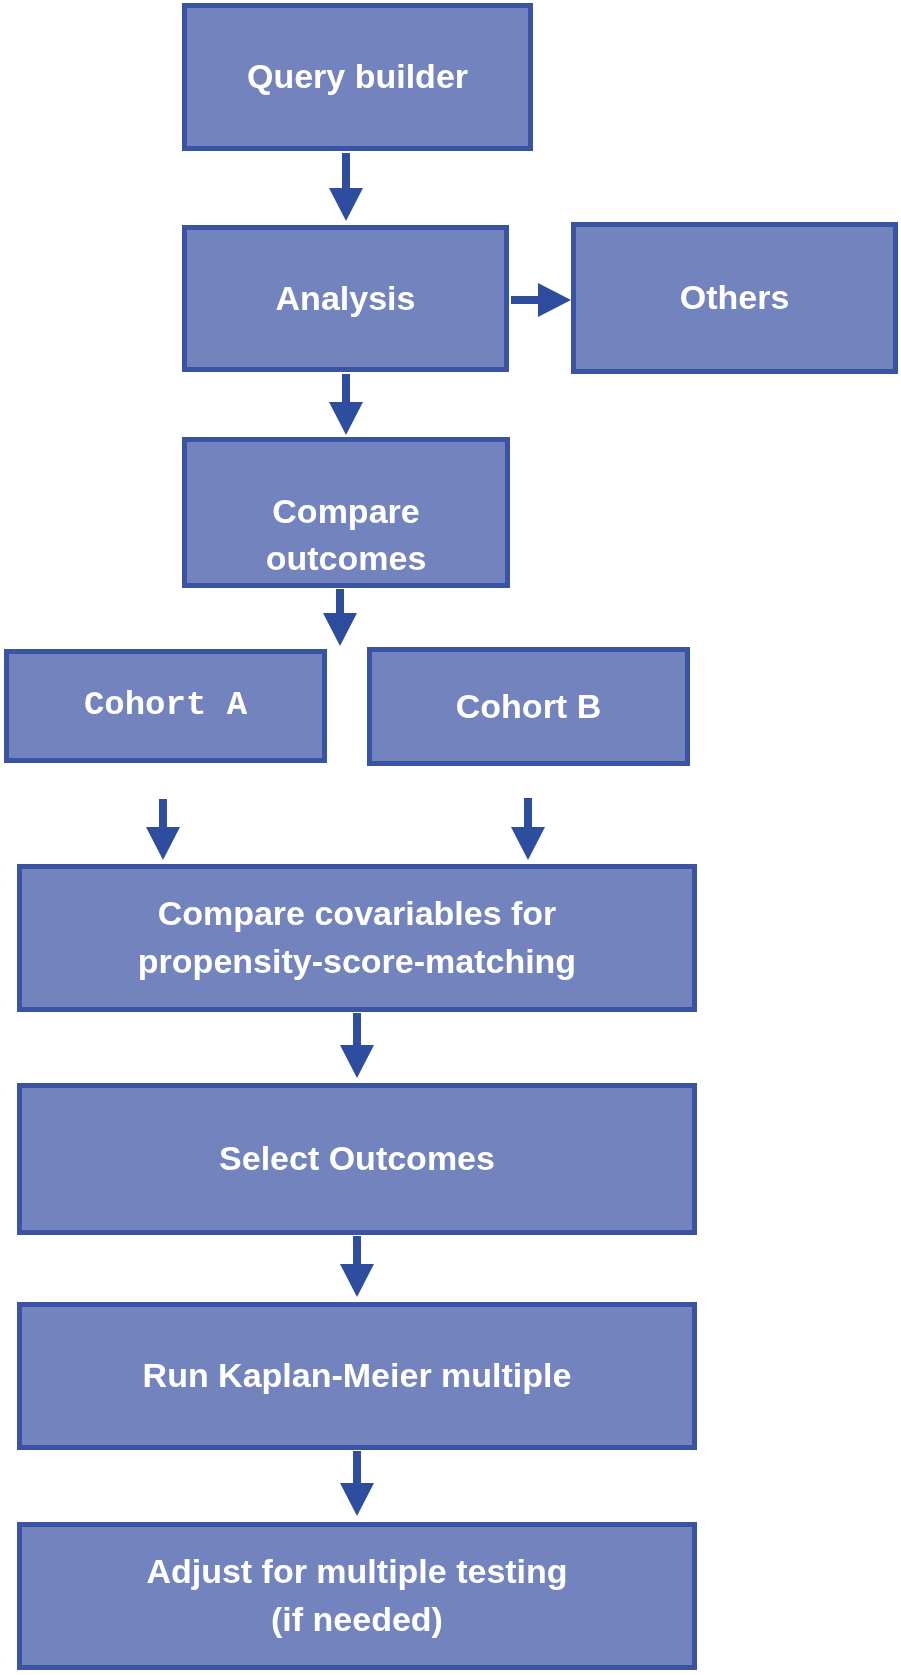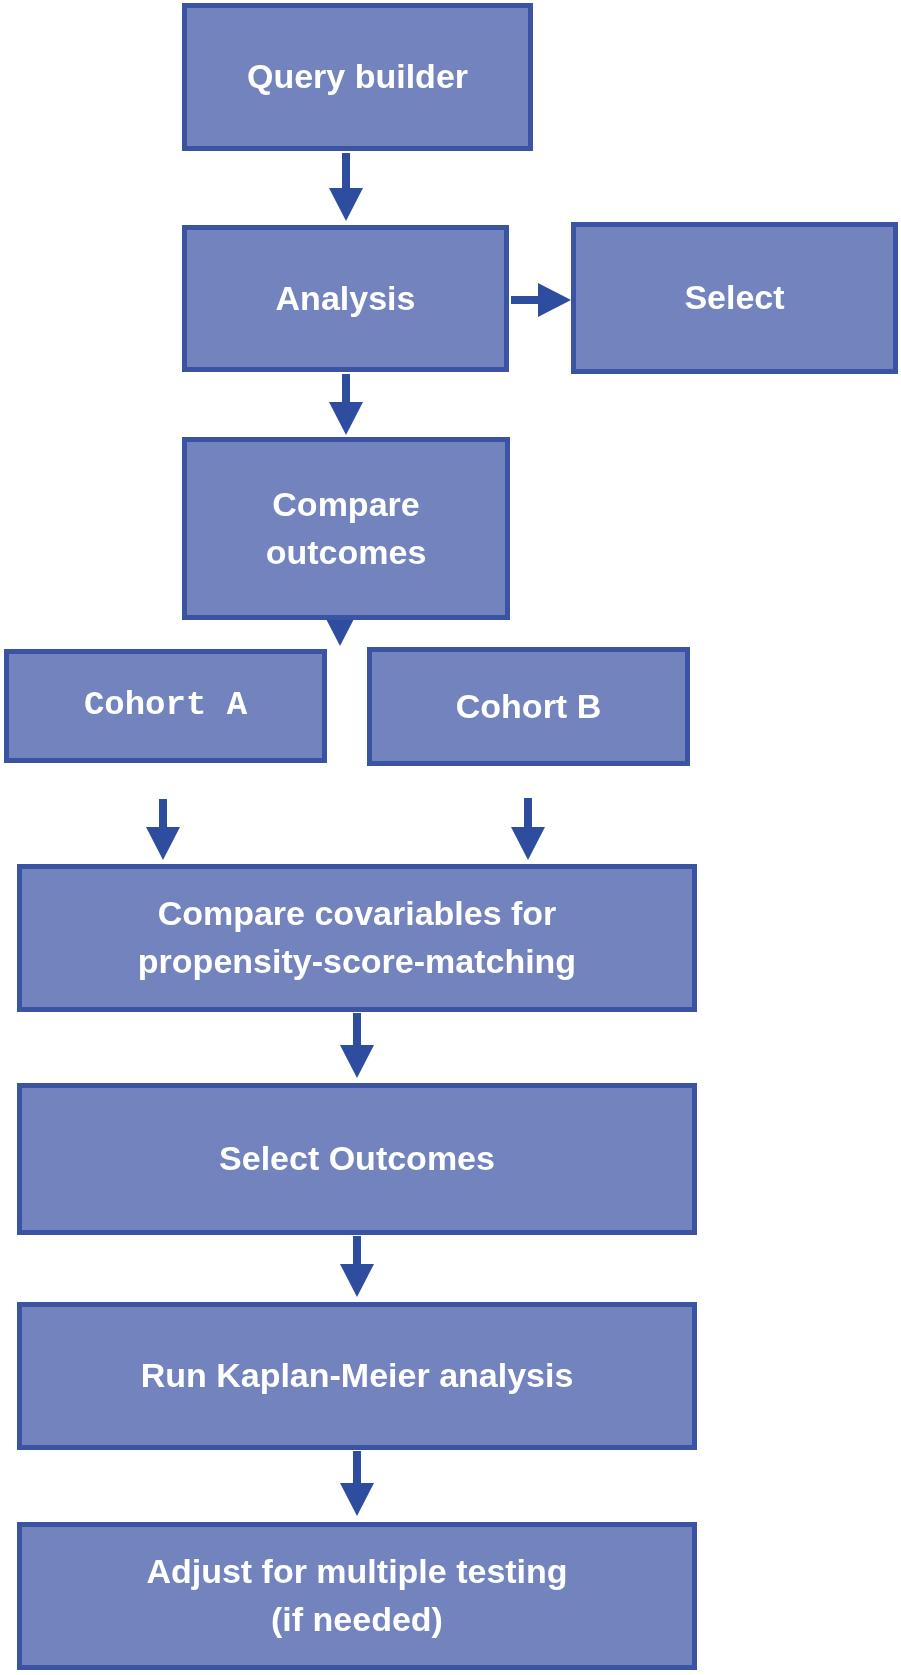--- a/index.html
+++ b/index.html
@@ -30,21 +30,21 @@
     font-size: 34px;
     line-height: 1.4;
     text-align: center;
     white-space: pre-line;
     padding: 0 10px;
   }
   
   #n-query-builder      { left: 182px; top: 3px;    width: 351px; height: 148px; }
   #n-analysis           { left: 182px; top: 225px;  width: 327px; height: 147px; }
   #n-others             { left: 571px; top: 222px;  width: 327px; height: 152px; }
-  #n-compare-outcomes   { left: 182px; top: 437px;  width: 328px; height: 183px; }
+  #n-compare-outcomes   { left: 182px; top: 437px;  width: 328px; height: 151px; align-items: flex-end; }
   #n-cohort-a           { left: 4px;   top: 649px;  width: 323px; height: 114px; font-family: Liberation Mono, monospace; }
   #n-cohort-b           { left: 367px; top: 647px;  width: 323px; height: 119px; }
   #n-select-covariables { left: 17px;  top: 864px;  width: 680px; height: 148px; }
   #n-select-outcomes    { left: 17px;  top: 1083px; width: 680px; height: 152px; }
   #n-run-kaplan-meier   { left: 17px;  top: 1302px; width: 680px; height: 148px; }
   #n-adjust-testing     { left: 17px;  top: 1522px; width: 680px; height: 148px; align-items: center; }
 
   .arrows {
     position: absolute;
     left: 0;
@@ -107,21 +107,21 @@
 
   <div class="node" id="n-query-builder">
     <span class="label">Query builder</span>
   </div>
 
   <div class="node" id="n-analysis">
     <span class="label">Analysis</span>
   </div>
 
   <div class="node" id="n-others">
-    <span class="label">Select</span>
+    <span class="label">Others</span>
   </div>
 
   <div class="node" id="n-compare-outcomes">
     <span class="label">Compare
 outcomes</span>
   </div>
 
   <div class="node" id="n-cohort-a">
     <span class="label">Cohort A</span>
   </div>
@@ -133,21 +133,21 @@
   <div class="node" id="n-select-covariables">
     <span class="label">Compare covariables for
 propensity-score-matching</span>
   </div>
 
   <div class="node" id="n-select-outcomes">
     <span class="label">Select Outcomes</span>
   </div>
 
   <div class="node" id="n-run-kaplan-meier">
-    <span class="label">Run Kaplan-Meier analysis</span>
+    <span class="label">Run Kaplan-Meier multiple</span>
   </div>
 
   <div class="node" id="n-adjust-testing">
     <span class="label">Adjust for multiple testing
 (if needed)</span>
   </div>
 
 </div>
 
 </body></html>

